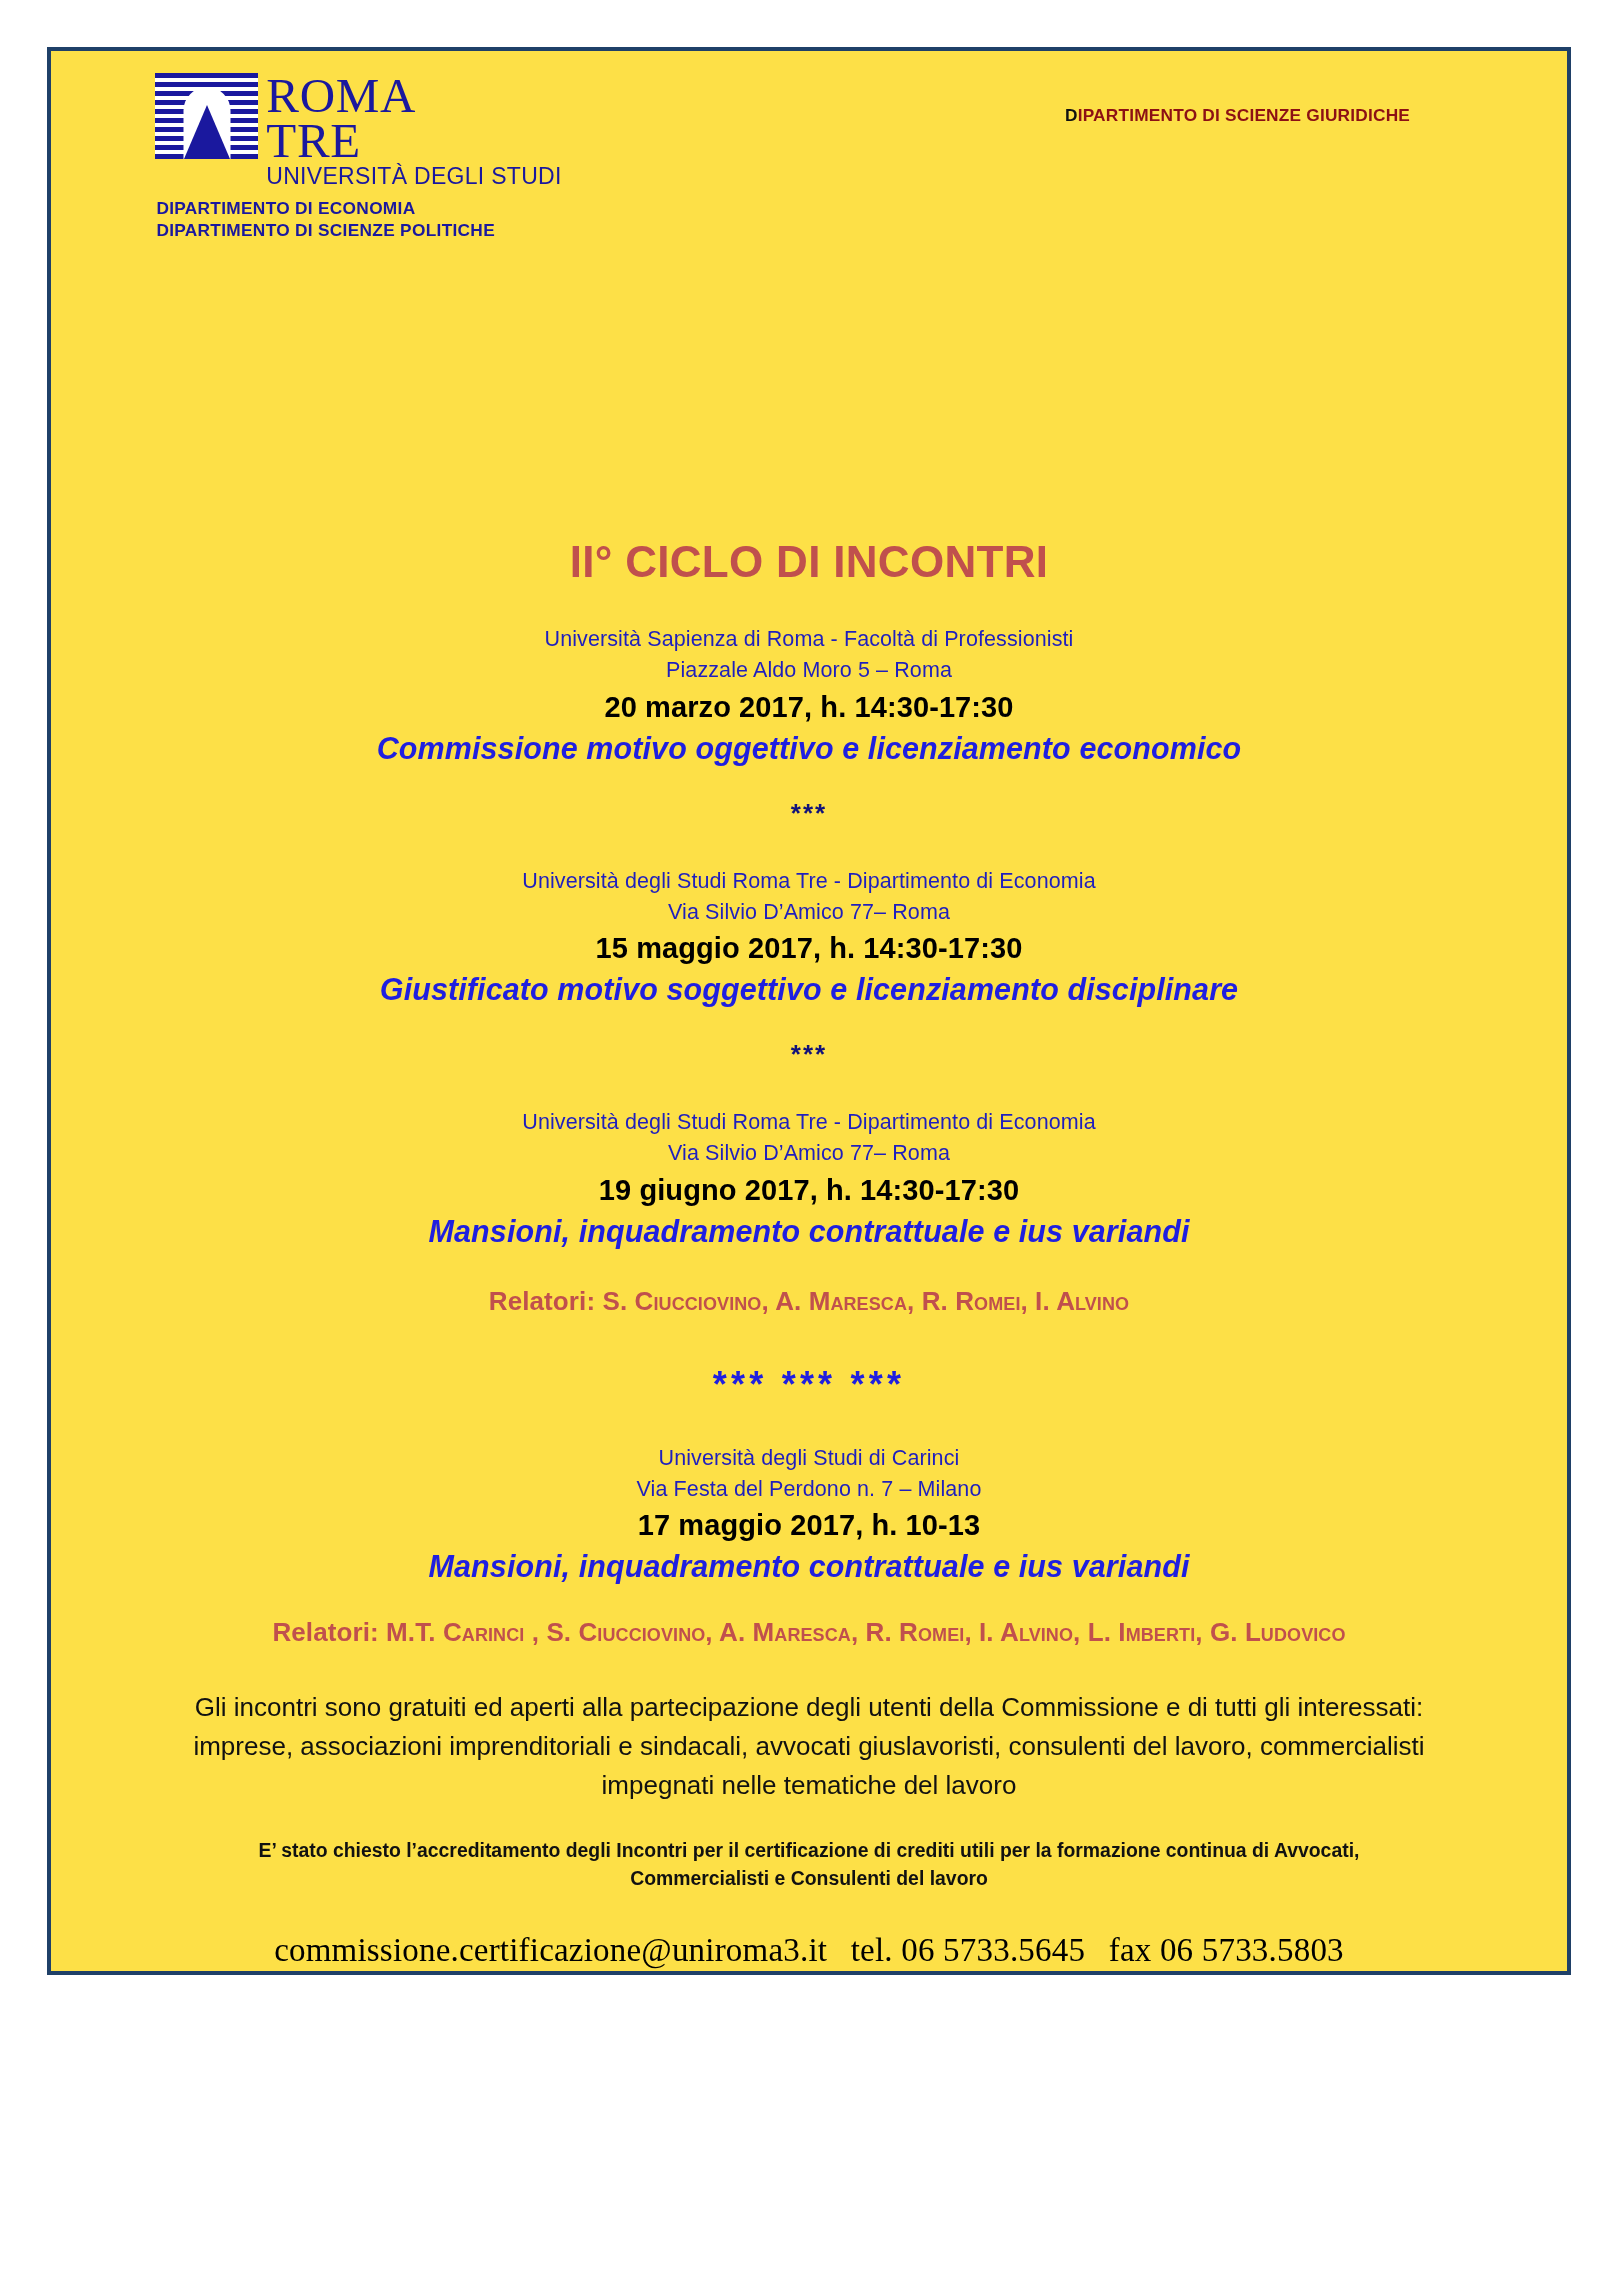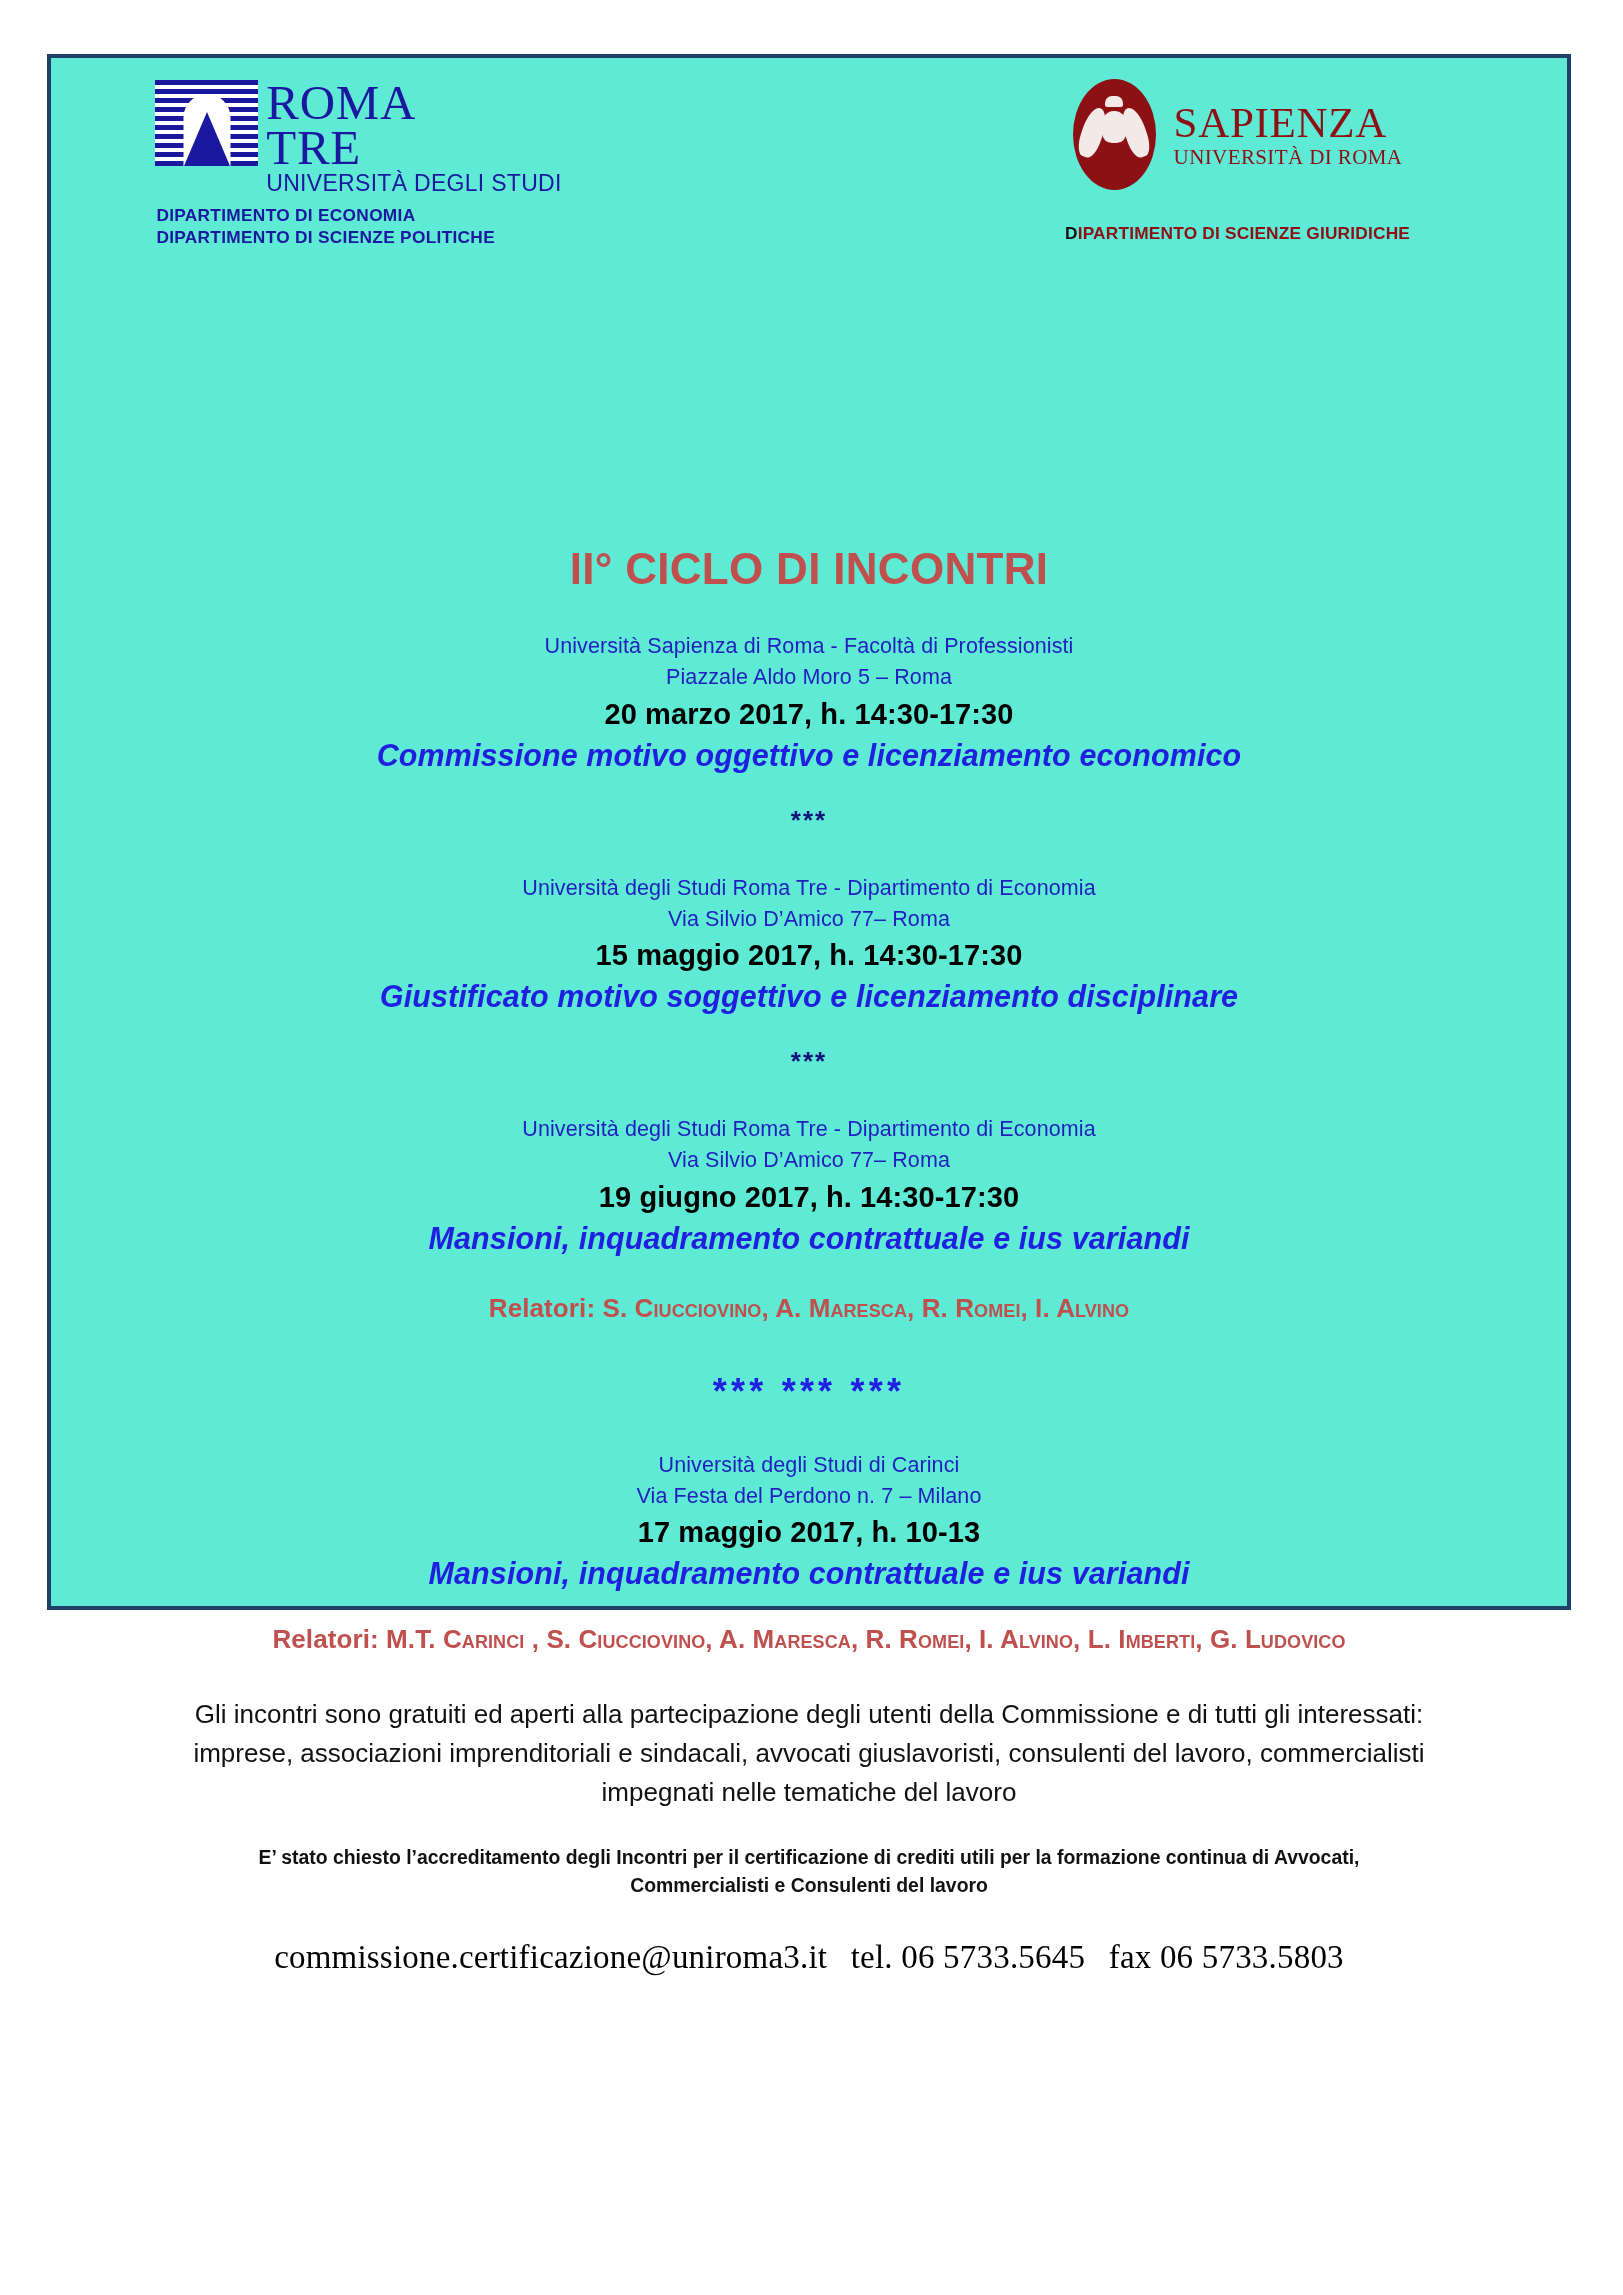--- a/index.html
+++ b/index.html
@@ -12,26 +12,26 @@
     width: 1623px;
     height: 2295px;
     position: relative;
     overflow: hidden;
   }
 
   
   #page-frame {
     position: absolute;
     left: 47px;
-    top: 54px;
+    top: 47px;
     width: 1524px;
-    height: 1556px;
+    height: 1928px;
     border: 4.9px solid #1f4068;
     box-sizing: border-box;
-    background: #5eead4;
+    background: #fde047;
   }
 
   
   .header {
     position: absolute;
     left: 0;
     top: 0;
     width: 100%;
     height: 229px;
   }
@@ -319,31 +319,20 @@
           <div class="rt-uds">UNIVERSITÀ DEGLI STUDI</div>
         </div>
       </div>
       <div class="dept-left">
         <div>DIPARTIMENTO DI ECONOMIA</div>
         <div>DIPARTIMENTO DI SCIENZE POLITICHE</div>
       </div>
     </div>
 
     <div class="logo-right">
-      <div class="sap-mark">
-        <div class="sap-seal">
-          <span class="crown"></span>
-          <span class="wing-l"></span>
-          <span class="wing-r"></span>
-        </div>
-        <div class="sap-words">
-          <div class="sap-name">SAPIENZA</div>
-          <div class="sap-sub">UNIVERSITÀ DI ROMA</div>
-        </div>
-      </div>
       <div class="dept-right"><span class="d-black">D</span><span>IPARTIMENTO DI SCIENZE GIURIDICHE</span></div>
     </div>
 
   </div>
 
 
   <div id="main">
 
     <div class="cycle-title">II° CICLO DI INCONTRI</div>
 

